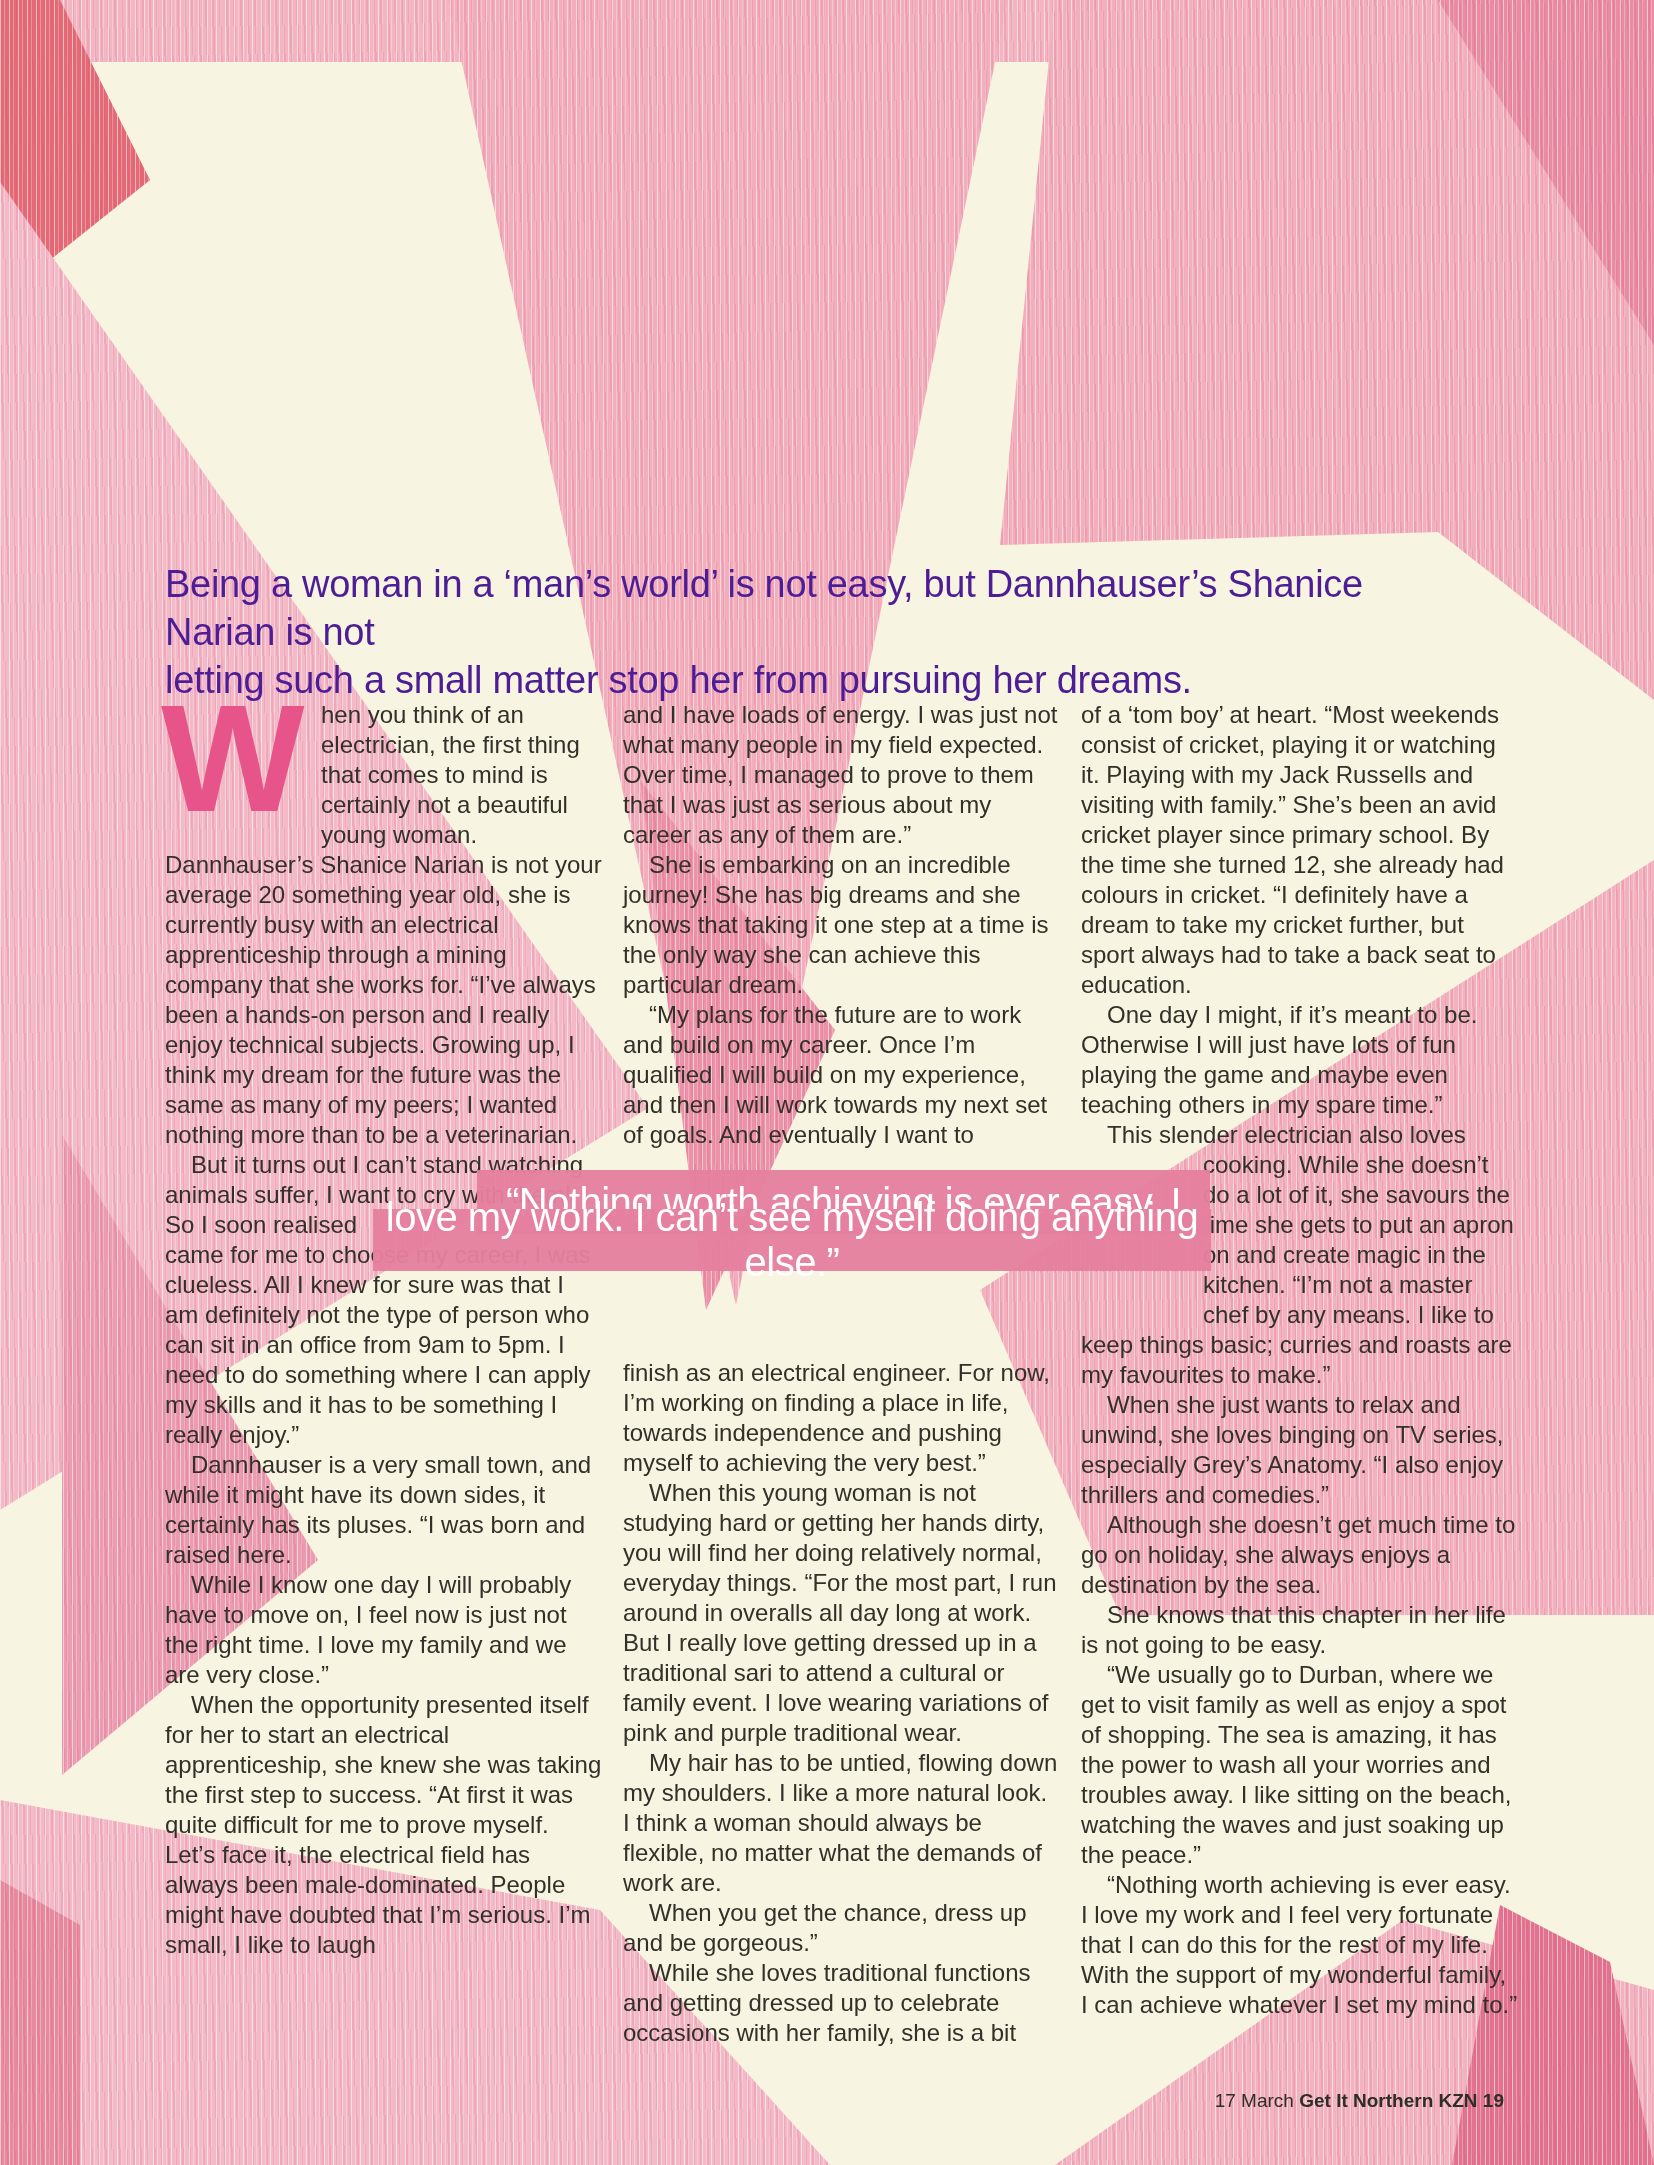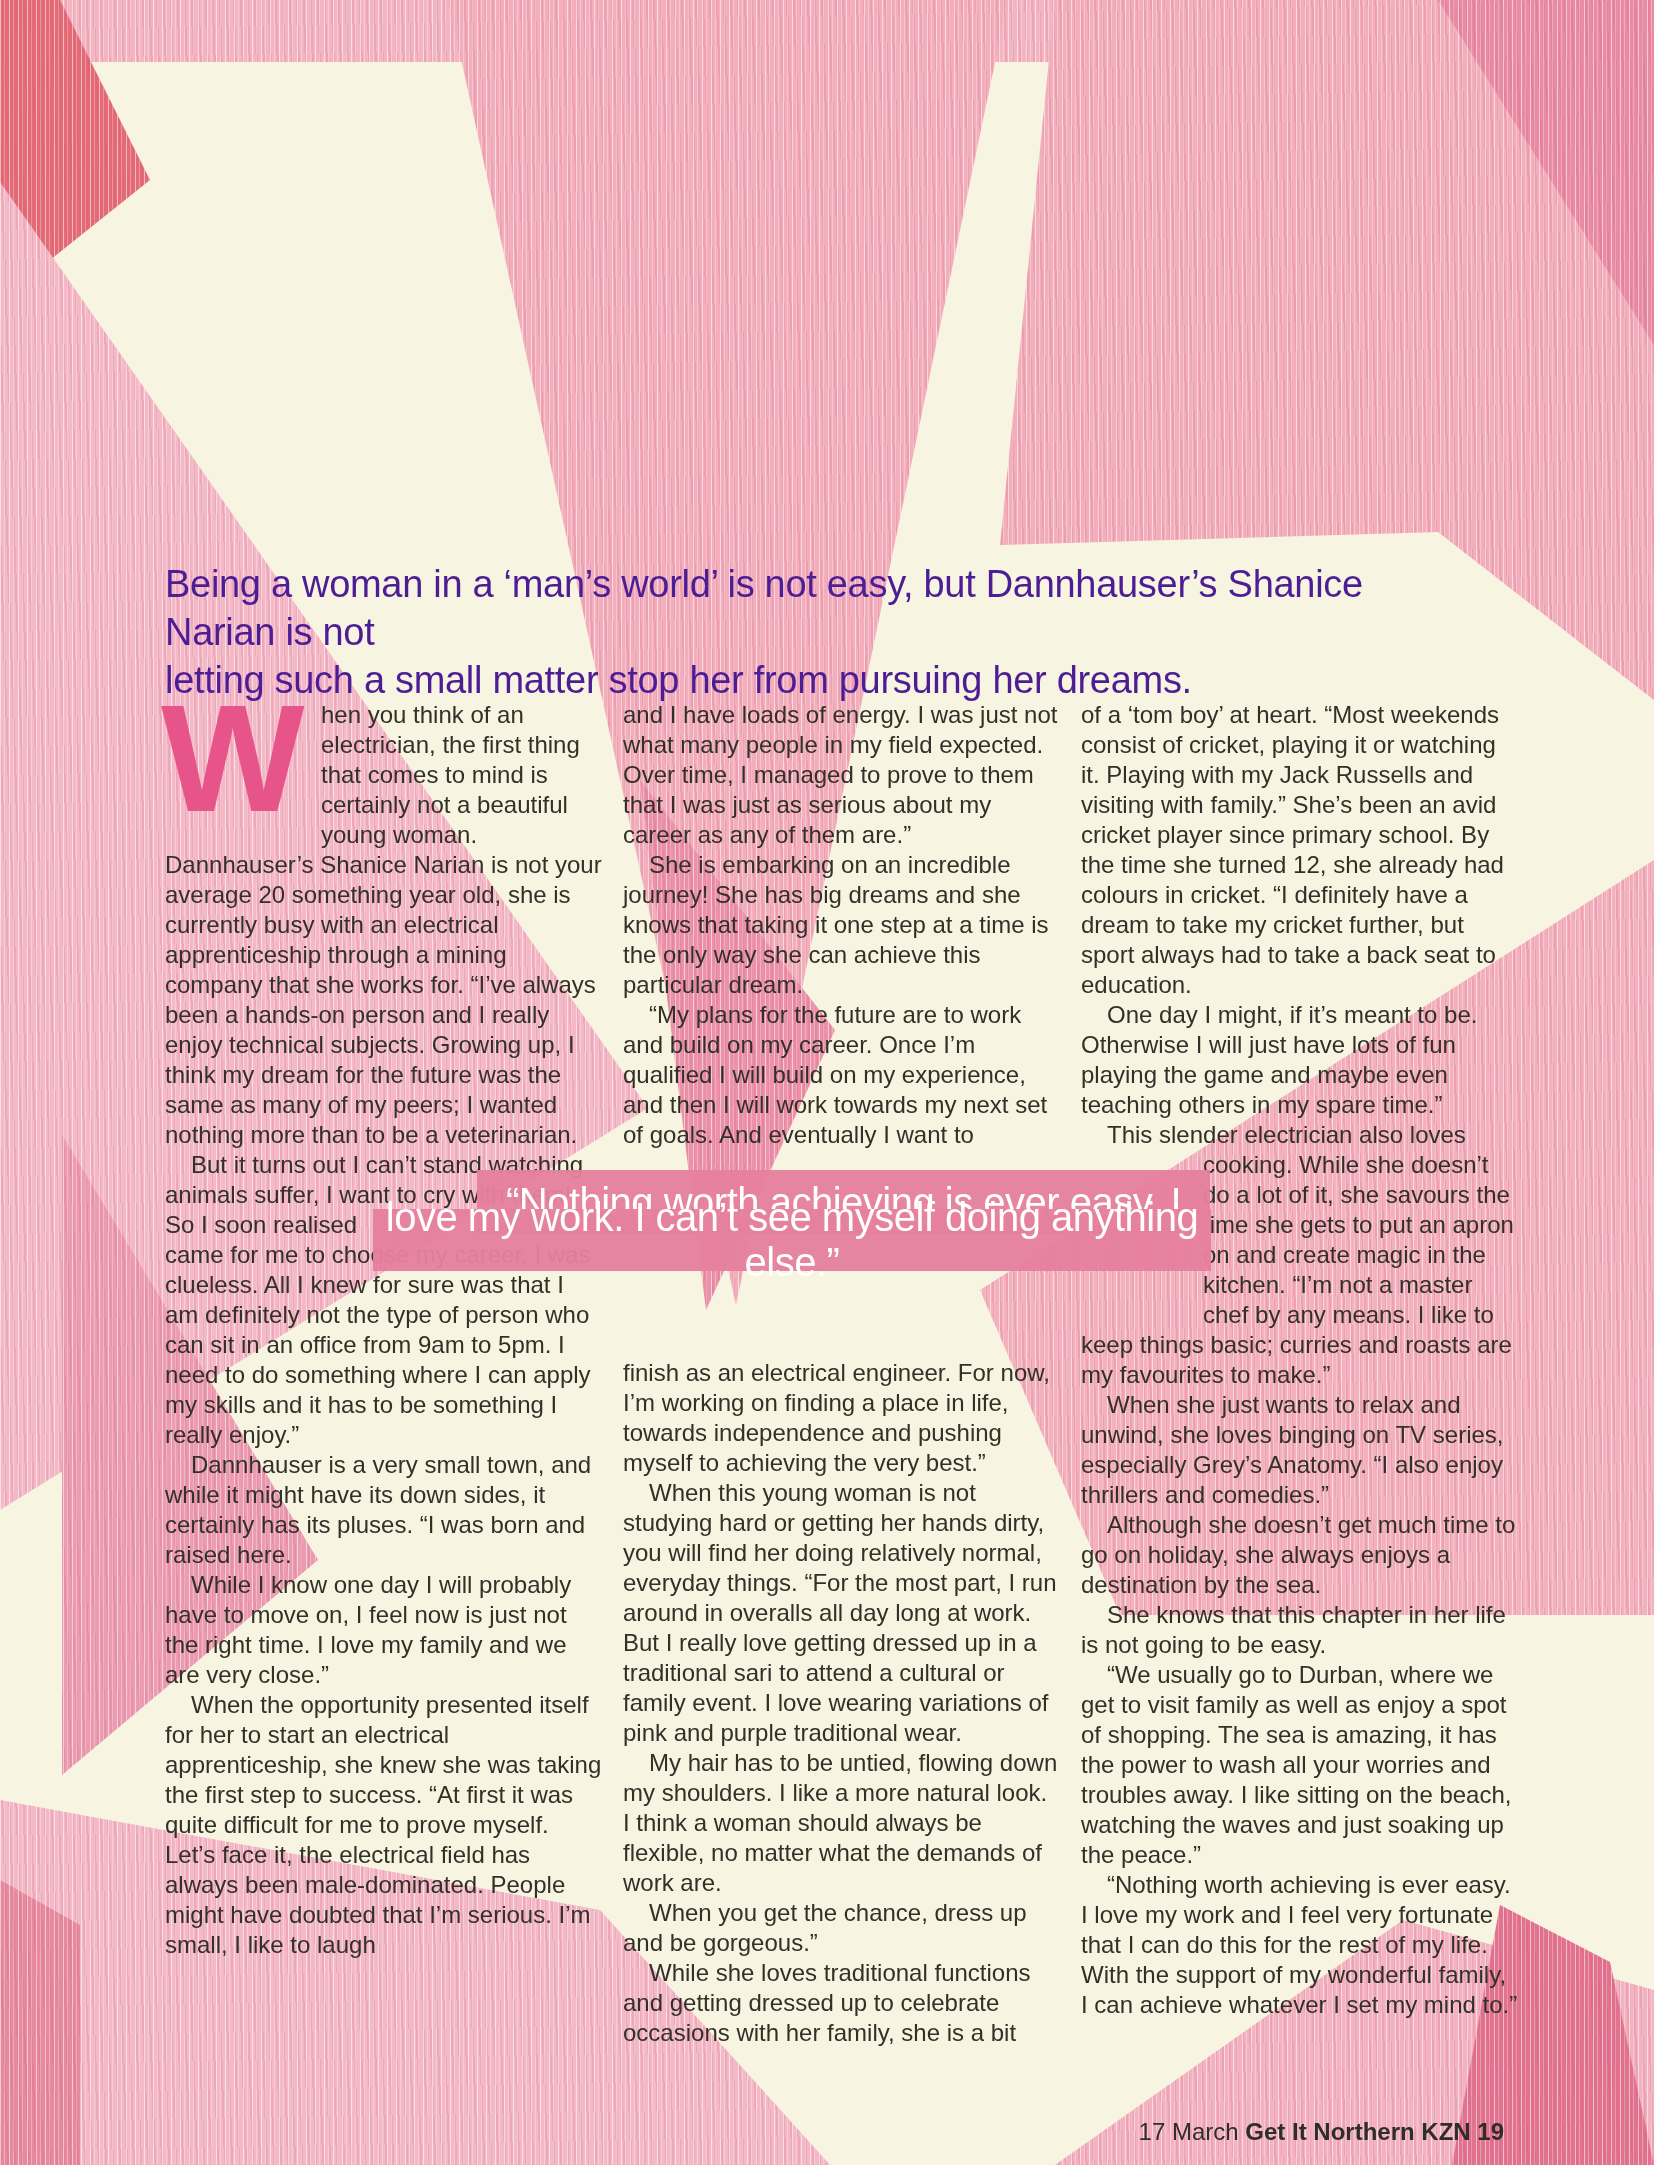--- a/index.html
+++ b/index.html
@@ -54,21 +54,21 @@
   .quote-box{
     position:absolute; z-index:3; background:rgba(229,128,158,.96);
     color:#ffffff; text-align:center; letter-spacing:-0.5px;
     font-size:40px; display:flex; align-items:center; justify-content:center;
   }
   .quote-box.q1{left:477px; top:1170px; width:733px; height:64px;}
   .quote-box.q2{left:373px; top:1209px; width:838px; height:62px;}
   
   .footer{
     position:absolute; top:2090px; right:150px; z-index:2;
-    color:#2f2d28; font-size:24px;margin-top:28px;
+    color:#2f2d28; font-size:19px;
   }
   .footer b{font-weight:bold;}
 </style>
 </head>
 <body>
 
 <div class="page">
 
   <div class="tri t-topstrip"></div>
   <div class="tri t-topleftred"></div>

